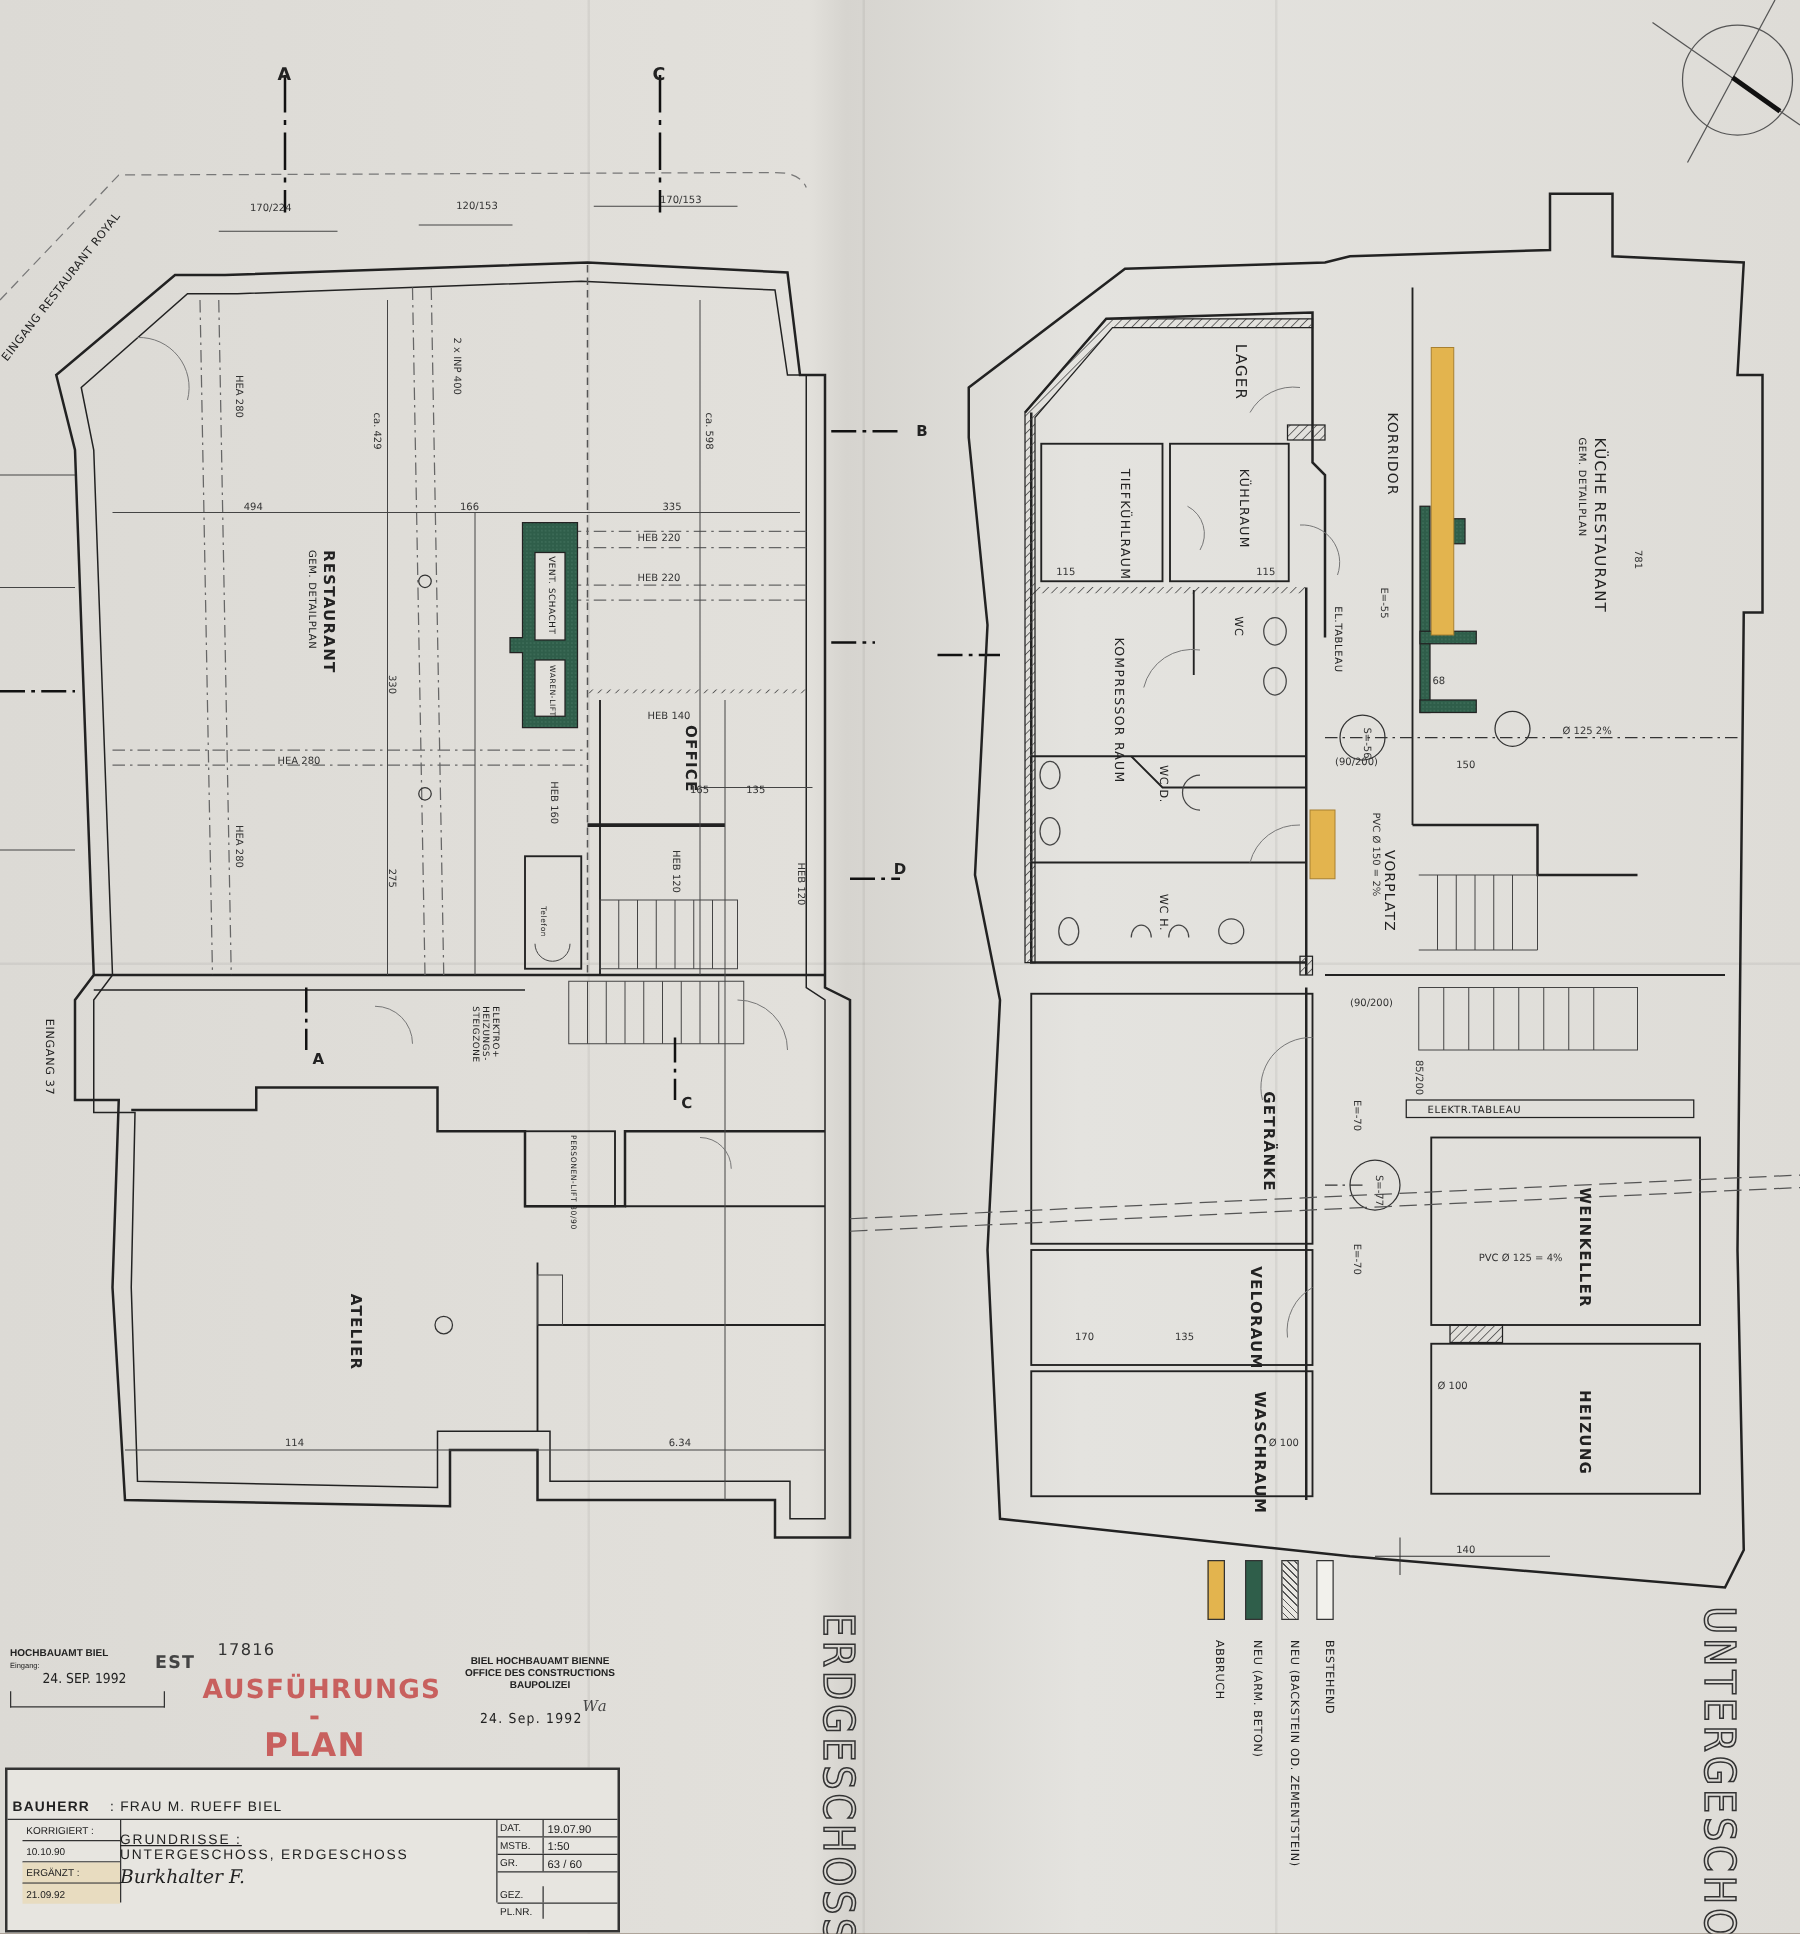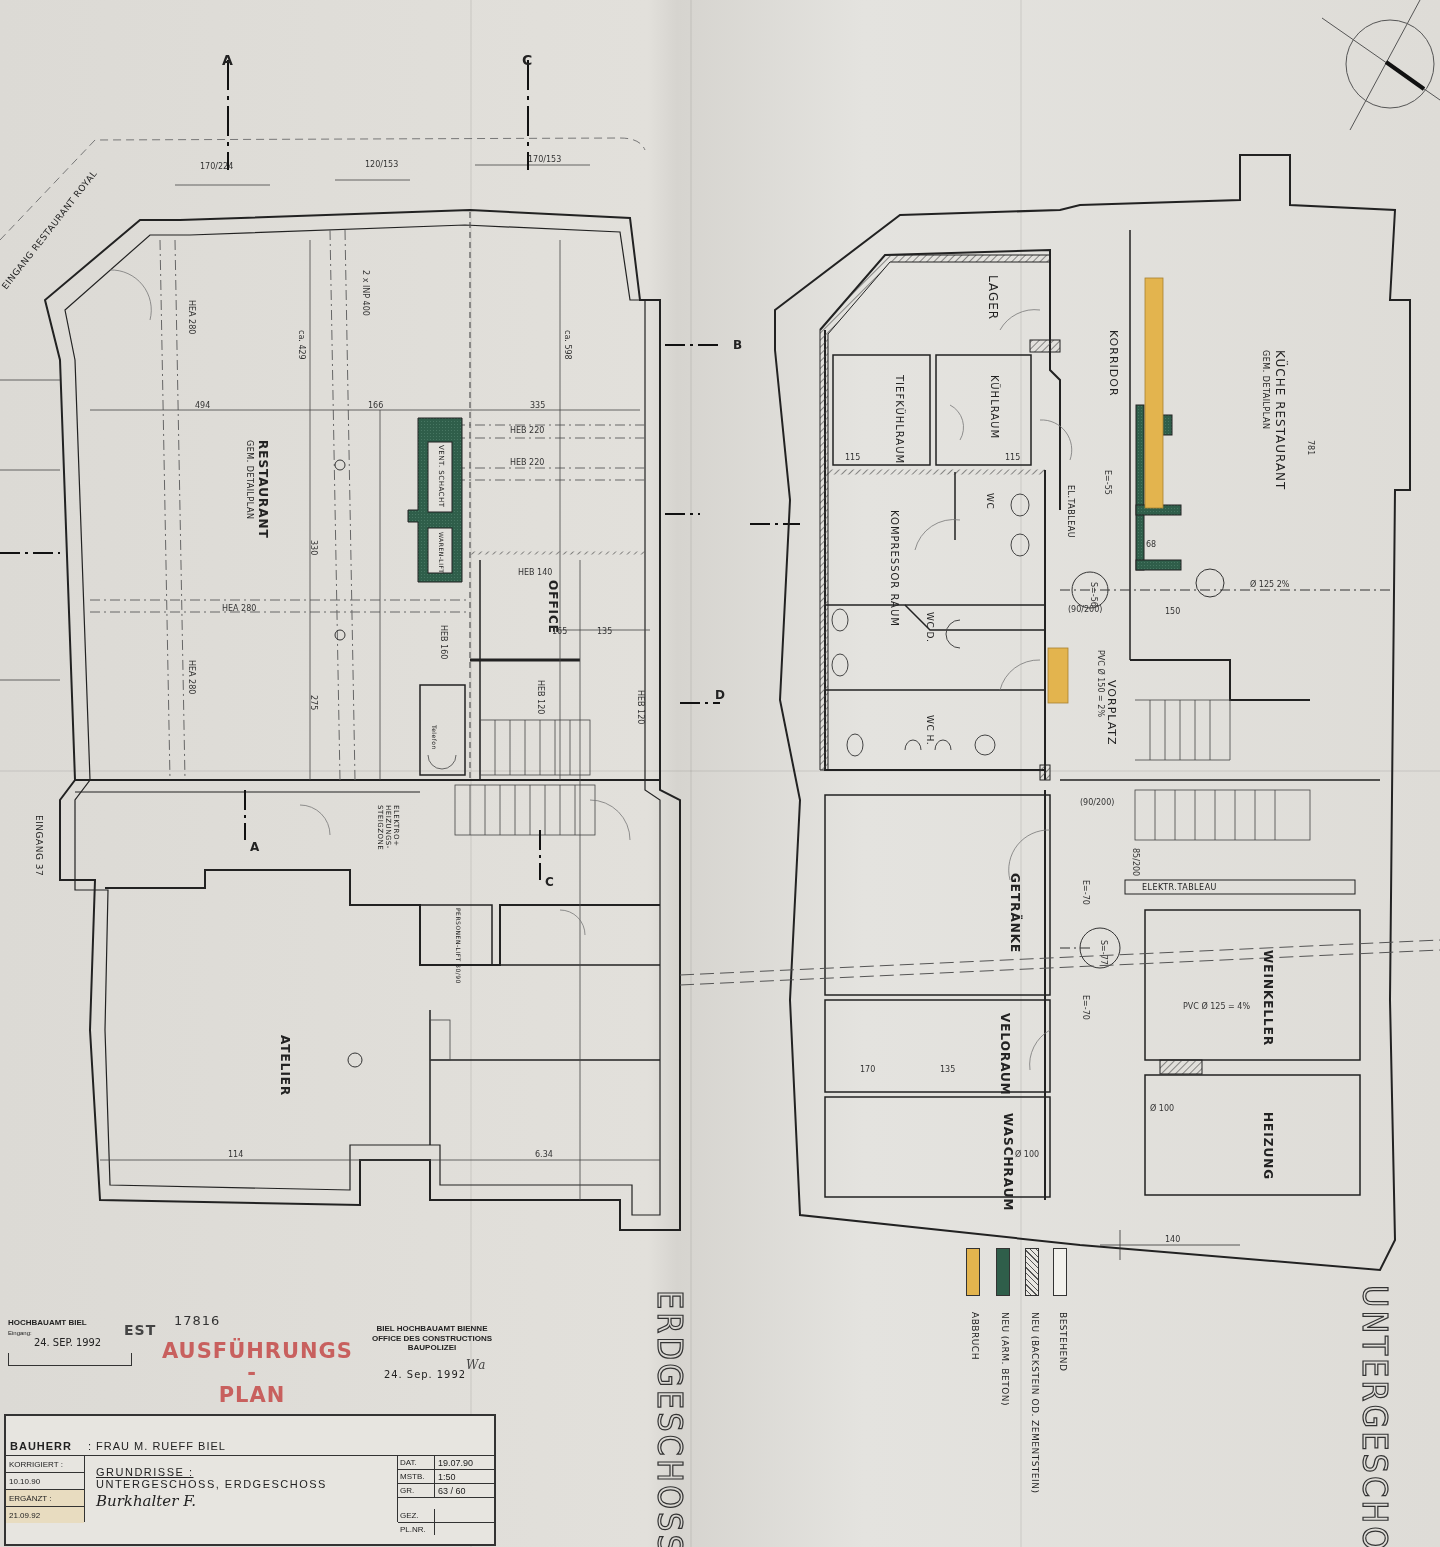--- a/index.html
+++ b/index.html
@@ -11,21 +11,21 @@
   .lbl{position:absolute;color:#222;font-family:"DejaVu Sans",sans-serif;white-space:nowrap;transform-origin:left top;letter-spacing:1px;}
   .rot90{transform:rotate(90deg);}
   .room{font-size:12px;font-weight:bold;}
   .sub{font-size:8px;letter-spacing:0.5px;}
   .dim{font-size:8px;color:#333;letter-spacing:0;}
   .outline-title{font-family:"DejaVu Sans Condensed","DejaVu Sans",sans-serif;font-size:34px;color:transparent;-webkit-text-stroke:1.2px #333;letter-spacing:3px;}
   .stamp-box{position:absolute;font-size:9px;color:#222;}
   .red-stamp{position:absolute;color:#c8605e;font-weight:bold;font-family:"DejaVu Sans",sans-serif;text-align:center;line-height:1.05;letter-spacing:1px;}
   .titleblock{position:absolute;left:4px;top:1414px;width:488px;height:128px;border:2px solid #333;background:#e7e5e0;font-family:"Liberation Sans",sans-serif;font-size:10px;color:#222;}
   .tb-row{position:absolute;left:0;right:0;border-bottom:1.5px solid #333;display:flex;align-items:center;padding-left:4px;font-weight:bold;font-size:11px;letter-spacing:1px;}
-  .tb-left{position:absolute;left:0;width:78px;border-right:1.5px solid #333;}
+  .tb-left{position:absolute;left:12px;width:78px;border-right:1.5px solid #333;}
   .tb-cell{border-bottom:1px solid #333;height:16px;font-size:8px;padding-left:3px;display:flex;align-items:center;}
   .tb-right{position:absolute;right:0;width:96px;border-left:1.5px solid #333;}
   .tb-r{display:flex;height:16px;border-bottom:1px solid #333;font-size:8px;}
   .tb-r span:first-child{width:34px;border-right:1px solid #333;padding-left:2px;display:flex;align-items:center;}
   .tb-r span:last-child{flex:1;padding-left:3px;display:flex;align-items:center;font-size:9px;}
   .legend-sw{position:absolute;width:12px;height:46px;border:1px solid #333;}
 </style>
 </head>
 <body>
 
@@ -360,21 +360,21 @@
 <div class="stamp-box" style="left:8px;top:1318px;">
   <div style="font-size:8px;font-weight:bold;">HOCHBAUAMT BIEL</div>
   <div style="font-size:6px;margin-top:3px;">Eingang:</div>
   <div style="font-size:11px;margin-left:26px;font-family:'DejaVu Sans Condensed','DejaVu Sans',sans-serif;">24. SEP. 1992</div>
   <div style="width:122px;height:12px;border-left:1px solid #333;border-right:1px solid #333;border-bottom:1.5px solid #333;margin-top:4px;"></div>
 </div>
 <div class="lbl" style="left:124px;top:1322px;font-size:14px;font-weight:bold;color:#444;">EST</div>
 <div class="lbl" style="left:174px;top:1313px;font-size:13px;color:#333;">17816</div>
 <div class="red-stamp" style="left:162px;top:1340px;width:180px;">
   <div style="font-size:21px;">AUSFÜHRUNGS -</div>
-  <div style="font-size:21px;">PLAN</div>
+  <div style="font-size:26px;">PLAN</div>
 </div>
 <div class="stamp-box" style="left:362px;top:1324px;width:140px;text-align:center;font-weight:bold;font-size:8px;line-height:1.2;">
   <div>BIEL HOCHBAUAMT BIENNE</div>
   <div>OFFICE DES CONSTRUCTIONS</div>
   <div>BAUPOLIZEI</div>
 </div>
 <div class="lbl" style="left:384px;top:1368px;font-size:11px;font-family:'DejaVu Sans Condensed','DejaVu Sans',sans-serif;">24. Sep. 1992</div>
 <div class="lbl" style="left:466px;top:1358px;font-size:12px;font-family:'DejaVu Serif',serif;font-style:italic;color:#444;">Wa</div>
 
 <div class="titleblock">

